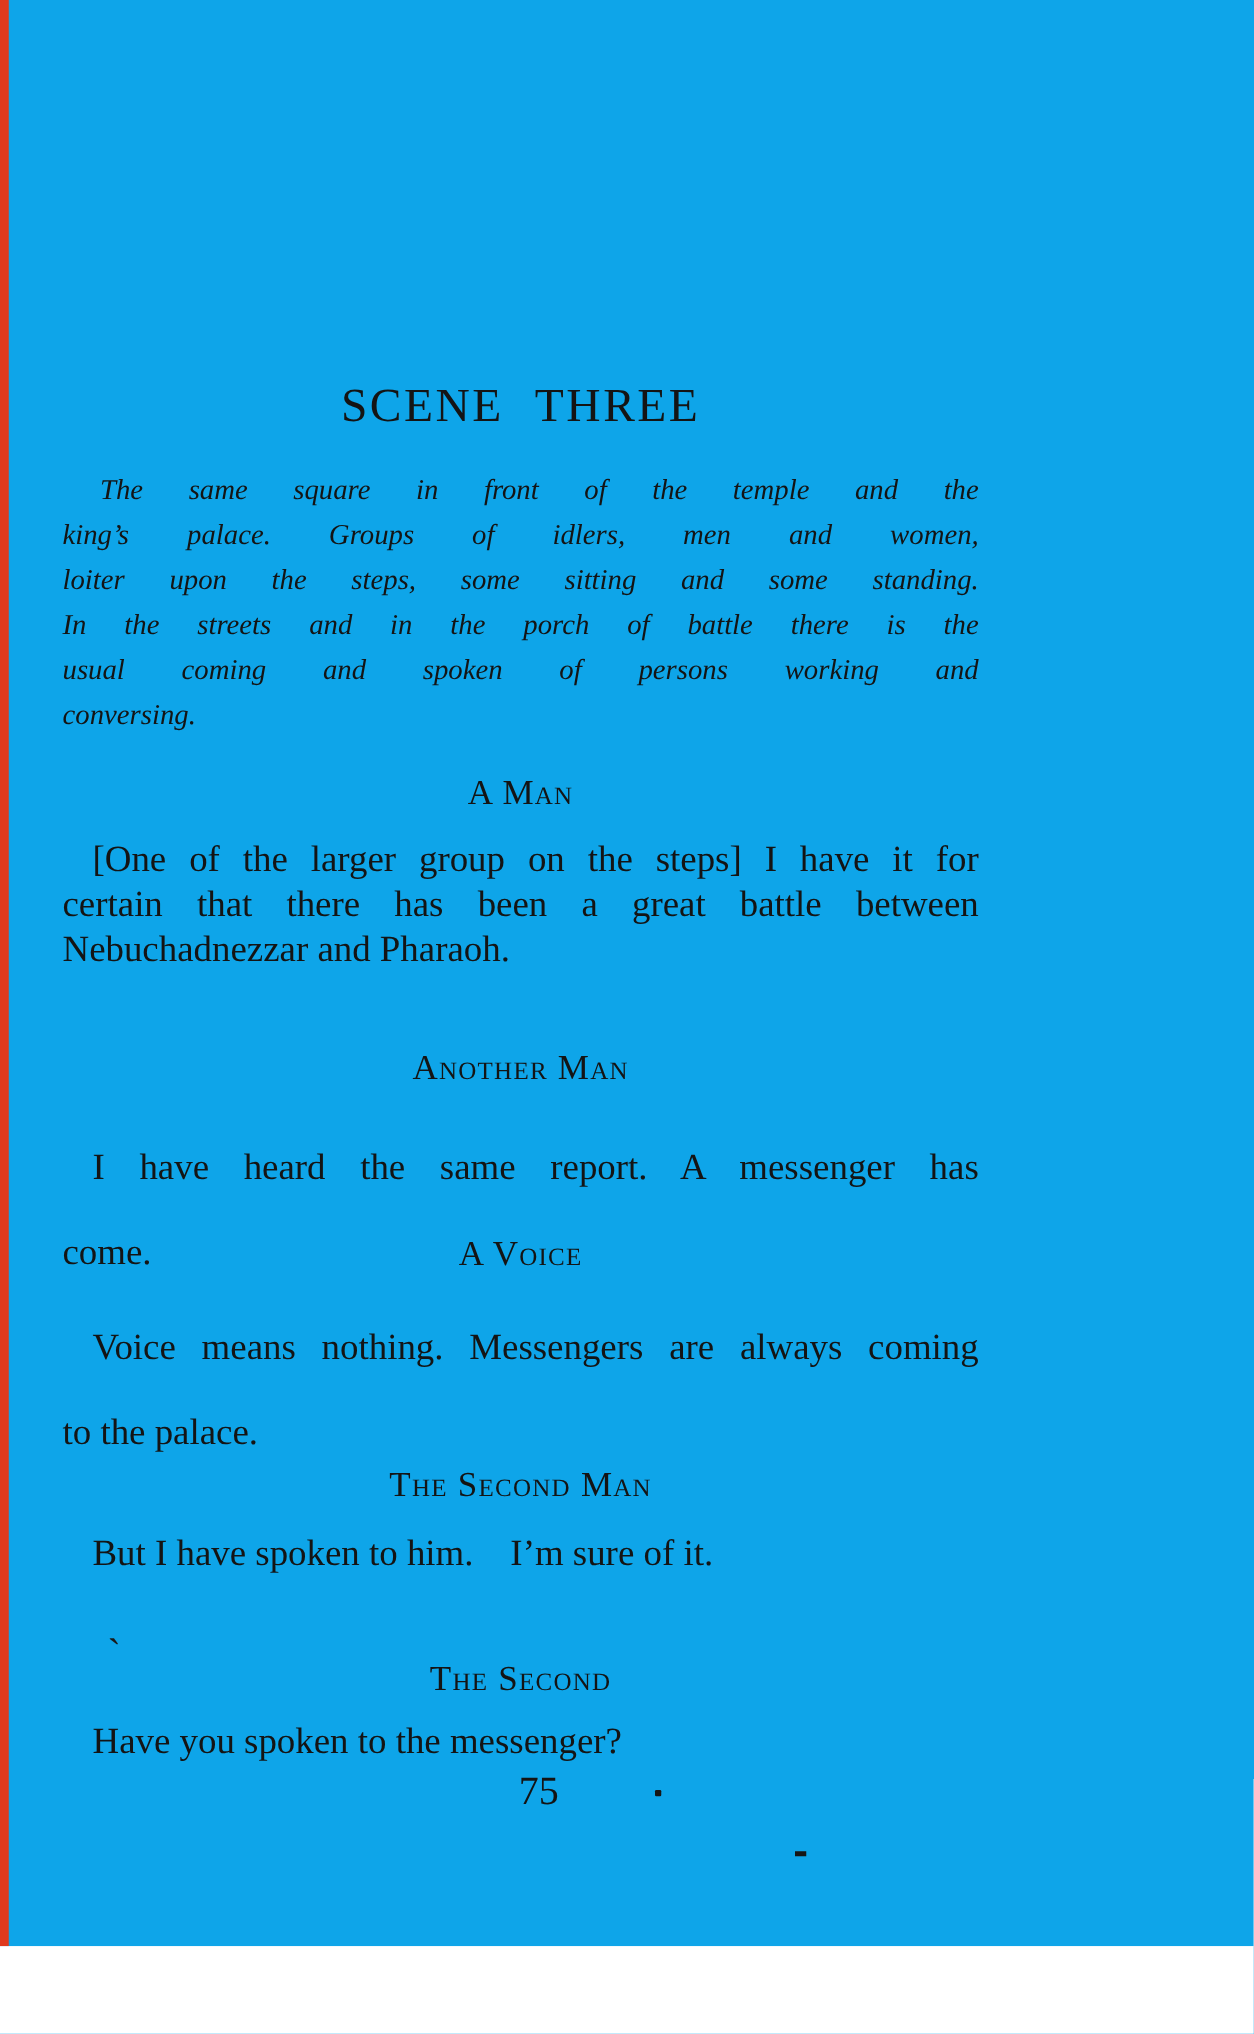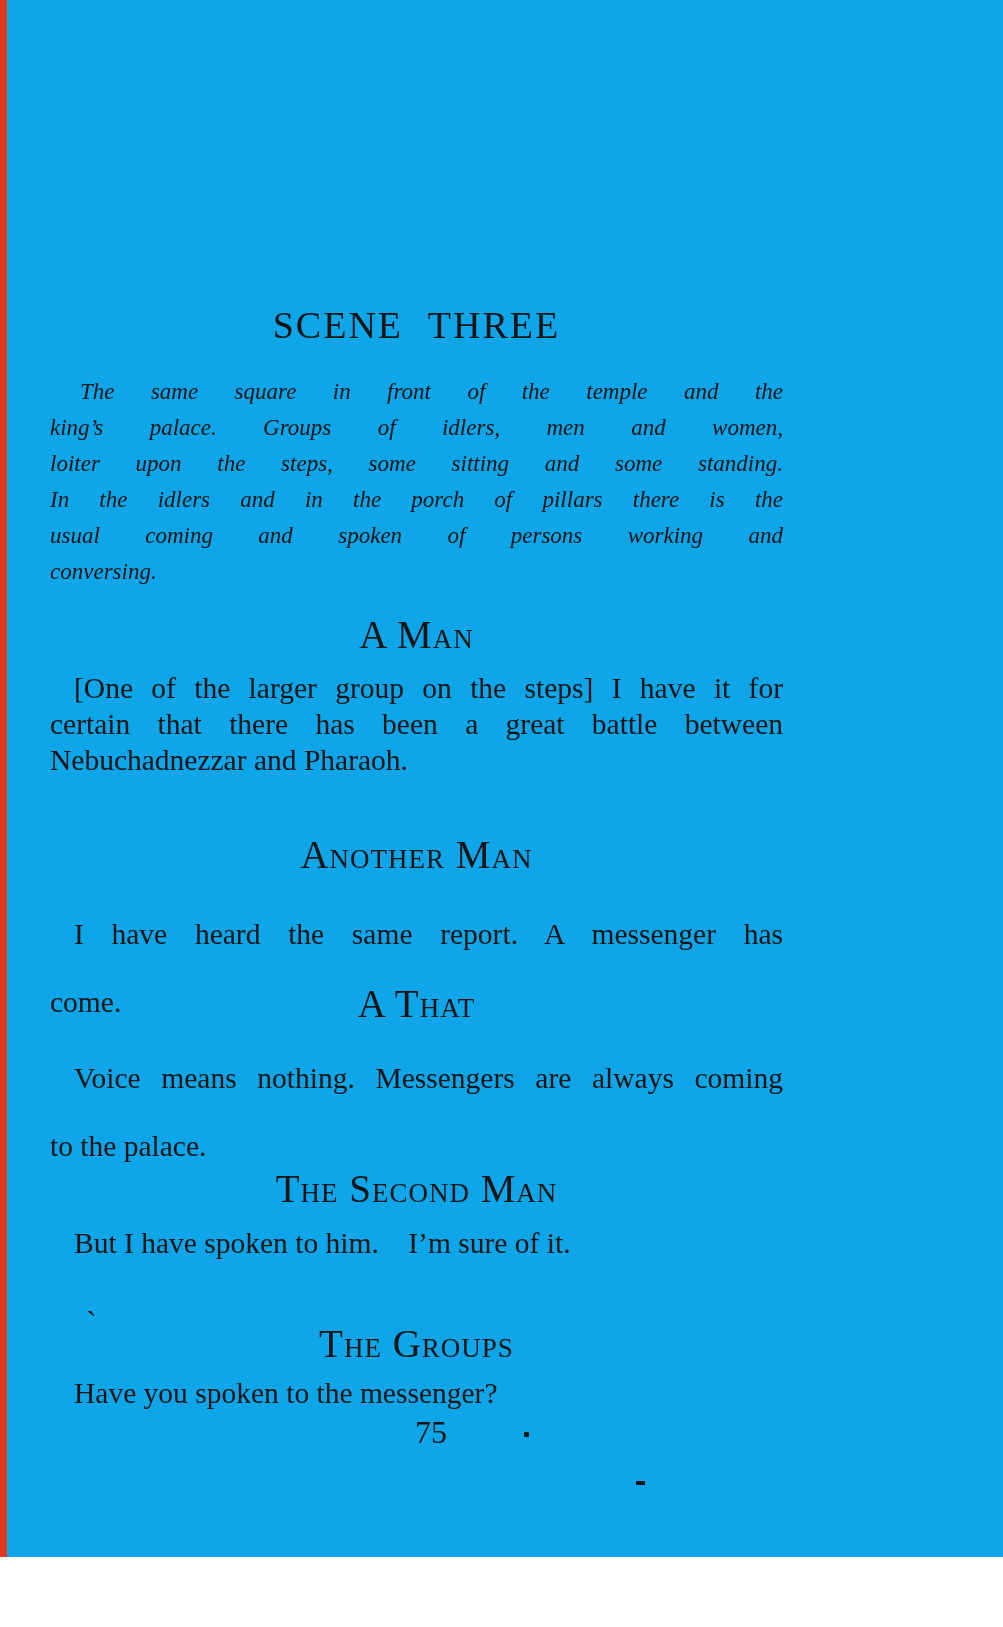--- a/index.html
+++ b/index.html
@@ -2,21 +2,21 @@
 <html><head>
 <meta charset="utf-8">
 <style>
   html,body{margin:0;padding:0;background:#fff;}
   .page{position:relative;width:1003px;height:1557px;background:#0ea5e9;color:#141414;
         font-family:"Liberation Serif",serif;overflow:hidden;}
   .stripe{position:absolute;left:0;top:0;width:7px;height:1627px;background:#e03a1e;}
   .abs{position:absolute;left:50px;width:733px;}
   .title{margin:0;font-weight:normal;font-size:38px;line-height:40px;text-align:center;
          letter-spacing:2px;word-spacing:14px;}
-  .heading{font-variant:small-caps;font-size:39px;line-height:36px;text-align:center;letter-spacing:1px;}
+  .heading{font-variant:small-caps;font-size:28px;line-height:36px;text-align:center;letter-spacing:1px;}
   .ln{font-size:29.5px;line-height:36px;white-space:pre-wrap;}
   .stage .ln{font-style:italic;font-size:23px;}
   .lh40 .ln{line-height:40px;margin-top:28px;}
   .just{text-align:justify;text-align-last:justify;white-space:normal;}
   .ind{text-indent:24px;}
   .ind-lg{text-indent:30px;}
   .it{}
   .pagenum{position:absolute;left:381px;top:1417px;width:100px;text-align:center;
            font-size:32px;line-height:30px;}
   .grave{position:absolute;left:86px;top:1306px;font-size:32px;line-height:32px;color:#1a1a1a;}
@@ -29,56 +29,56 @@
 <div class="page">
 
   <div class="stripe" style="background: rgb(224, 58, 30);"></div>
 
   <h1 class="title abs" style="top:305px">SCENE THREE</h1>
 
   <div class="stage abs" style="top:374px">
     <div class="ln just ind-lg">The same square in front of the temple and the</div>
     <div class="ln just">king’s palace.  Groups of idlers, men and women,</div>
     <div class="ln just">loiter upon the steps, some sitting and some standing.</div>
-    <div class="ln just">In the idlers and in the porch of pillars there is the</div>
+    <div class="ln just">In the streets and in the porch of battle there is the</div>
     <div class="ln just">usual coming and spoken of persons working and</div>
     <div class="ln">conversing.</div>
   </div>
 
   <div class="heading abs" style="top:617px">A Man</div>
 
   <div class="abs" style="top:670px">
     <div class="ln just ind"><span>[</span><span class="it">One of the larger group on the steps</span><span>] I have it for</span></div>
     <div class="ln just">certain that there has been a great battle between</div>
     <div class="ln">Nebuchadnezzar and Pharaoh.</div>
   </div>
 
   <div class="heading abs" style="top:837px">Another Man</div>
 
   <div class="abs lh40" style="top:886px">
     <div class="ln just ind">I have heard the same report.  A messenger has</div>
     <div class="ln">come.</div>
   </div>
 
-  <div class="heading abs" style="top:986px">A That</div>
+  <div class="heading abs" style="top:986px">A Voice</div>
 
   <div class="abs lh40" style="top:1030px">
     <div class="ln just ind">Voice means nothing.  Messengers are always coming</div>
     <div class="ln">to the palace.</div>
   </div>
 
   <div class="heading abs" style="top:1171px">The Second Man</div>
 
   <div class="abs" style="top:1225px">
     <div class="ln ind">But I have spoken to him. I’m sure of it.</div>
   </div>
 
   <span class="grave">`</span>
 
-  <div class="heading abs" style="top:1326px">The Groups</div>
+  <div class="heading abs" style="top:1326px">The Second</div>
 
   <div class="abs" style="top:1375px">
     <div class="ln ind">Have you spoken to the messenger?</div>
   </div>
 
   <div class="pagenum">75</div>
 
   <div class="dot"></div>
   <div class="dash"></div>
 

